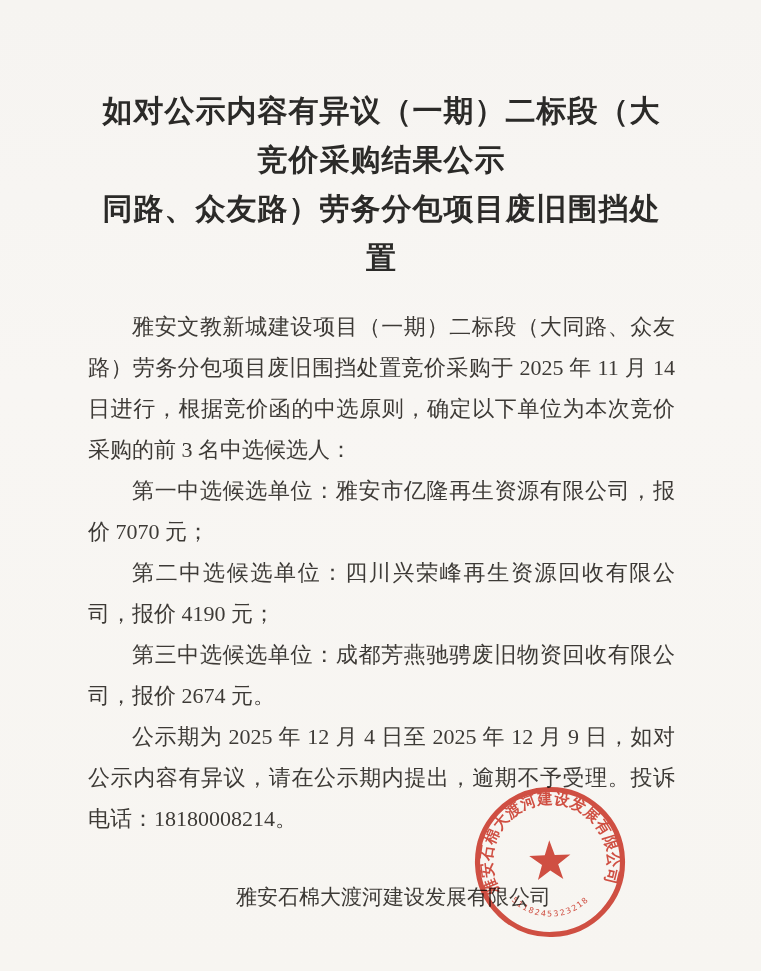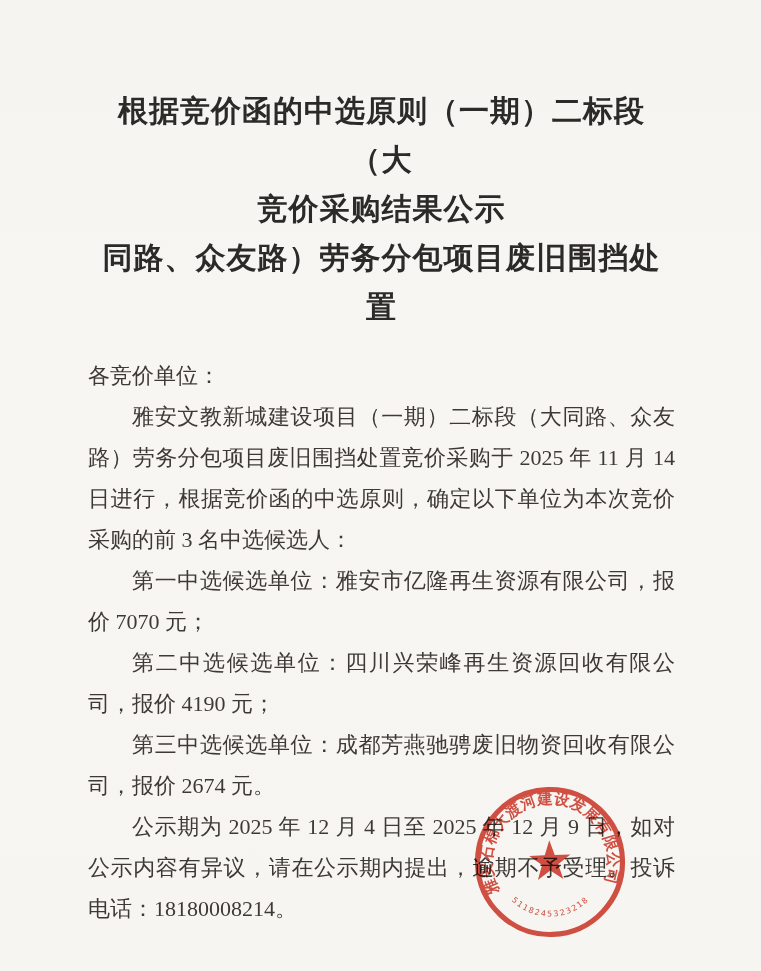--- a/index.html
+++ b/index.html
@@ -80,27 +80,26 @@
     letter-spacing: 1.5px;
   }
 </style>
 </head>
 <body>
 
 <div class="page">
   <div class="content">
 
     <h1 class="title">
-      <span class="title-line">根据竞价函的中选原则（一期）二标段（大</span>
+      <span class="title-line">如对公示内容有异议（一期）二标段（大</span>
       <span class="title-line">竞价采购结果公示</span>
       <span class="title-line">同路、众友路）劳务分包项目废旧围挡处置</span>
     </h1>
 
     <div class="body-text">
-      <p class="salutation">各竞价单位：</p>
       <p class="para">雅安文教新城建设项目（一期）二标段（大同路、众友路）劳务分包项目废旧围挡处置竞价采购于 2025 年 11 月 14 日进行，根据竞价函的中选原则，确定以下单位为本次竞价采购的前 3 名中选候选人：</p>
       <p class="para">第一中选候选单位：雅安市亿隆再生资源有限公司，报价 7070 元；</p>
       <p class="para">第二中选候选单位：四川兴荣峰再生资源回收有限公司，报价 4190 元；</p>
       <p class="para">第三中选候选单位：成都芳燕驰骋废旧物资回收有限公司，报价 2674 元。</p>
       <p class="para">公示期为 2025 年 12 月 4 日至 2025 年 12 月 9 日，如对公示内容有异议，请在公示期内提出，逾期不予受理。投诉电话：18180008214。</p>
     </div>
 
     <div class="signature">
       <div class="sig-company">雅安石棉大渡河建设发展有限公司</div>
 

